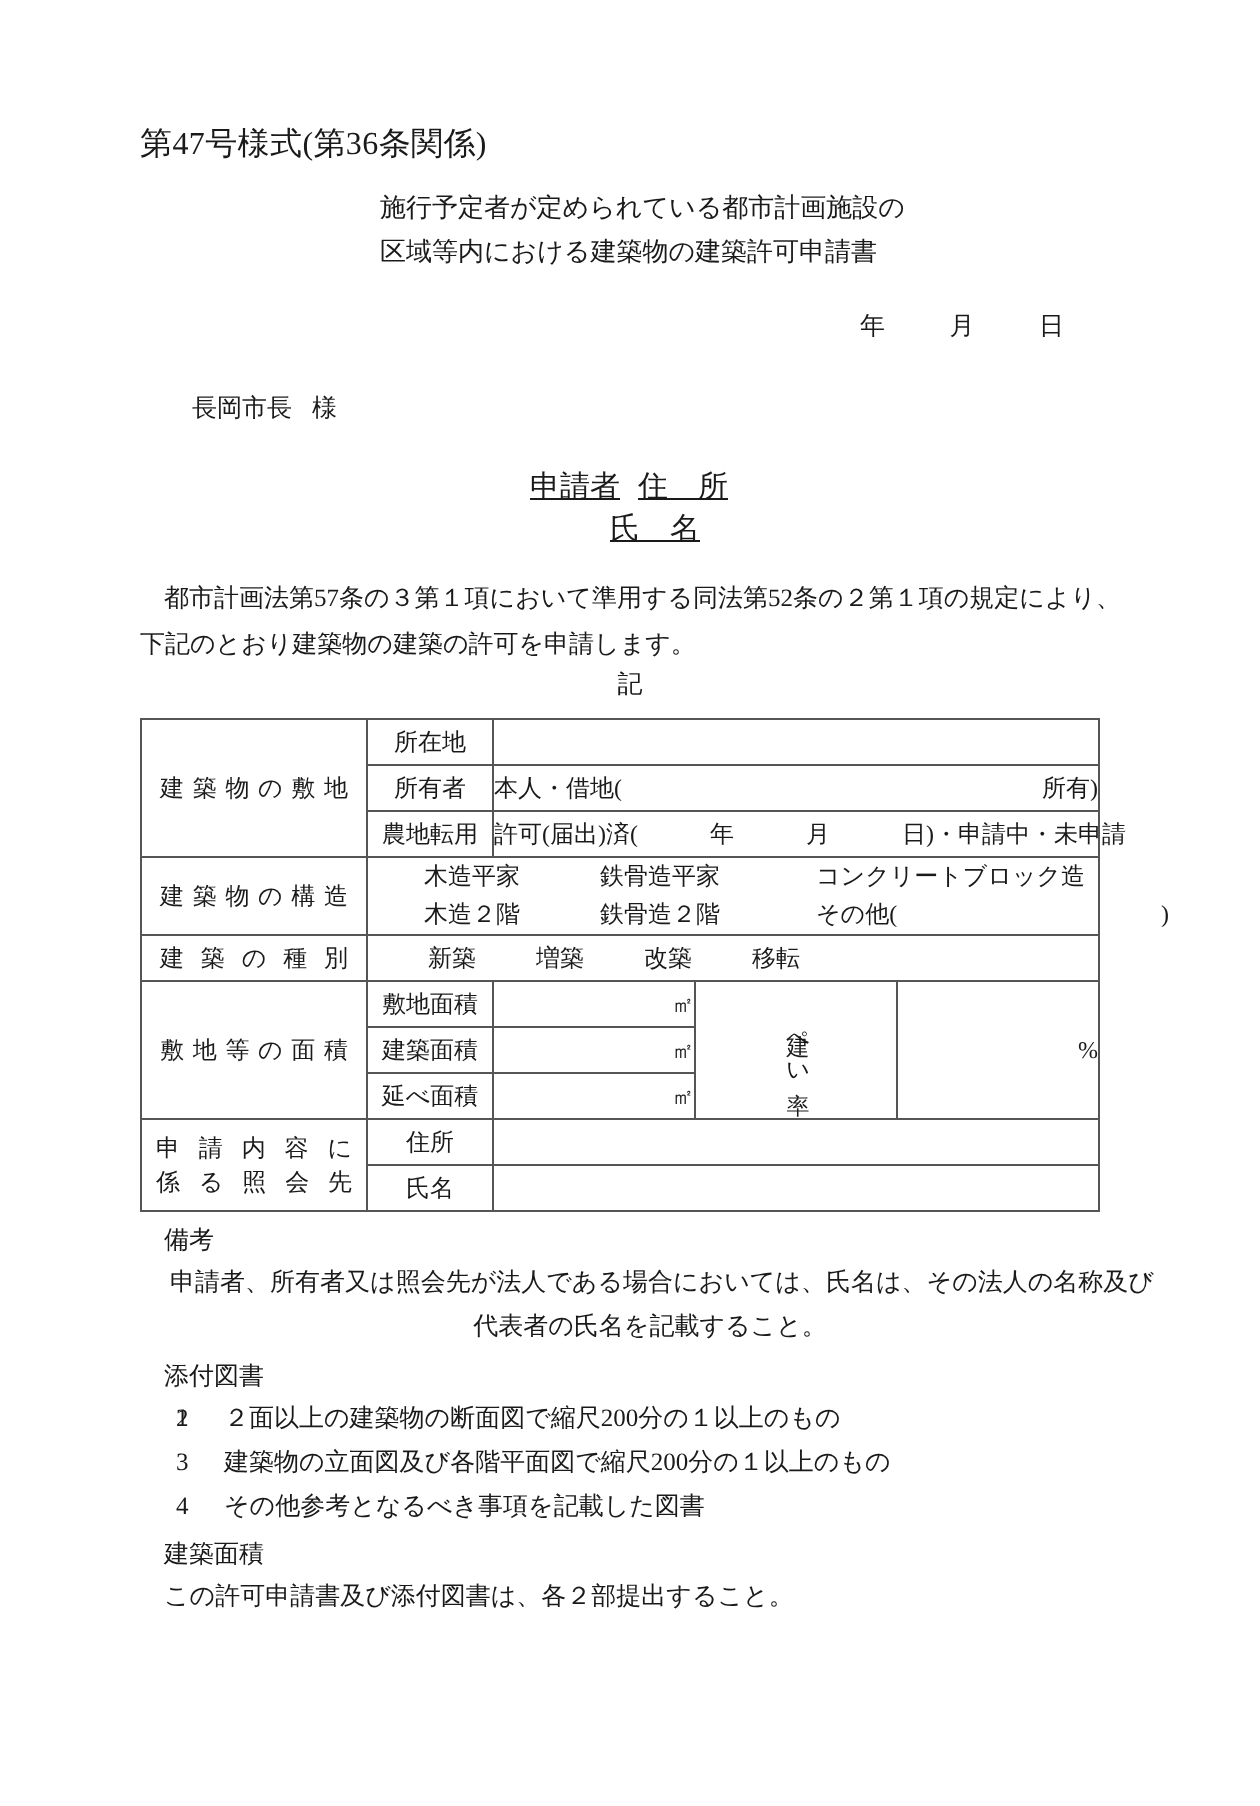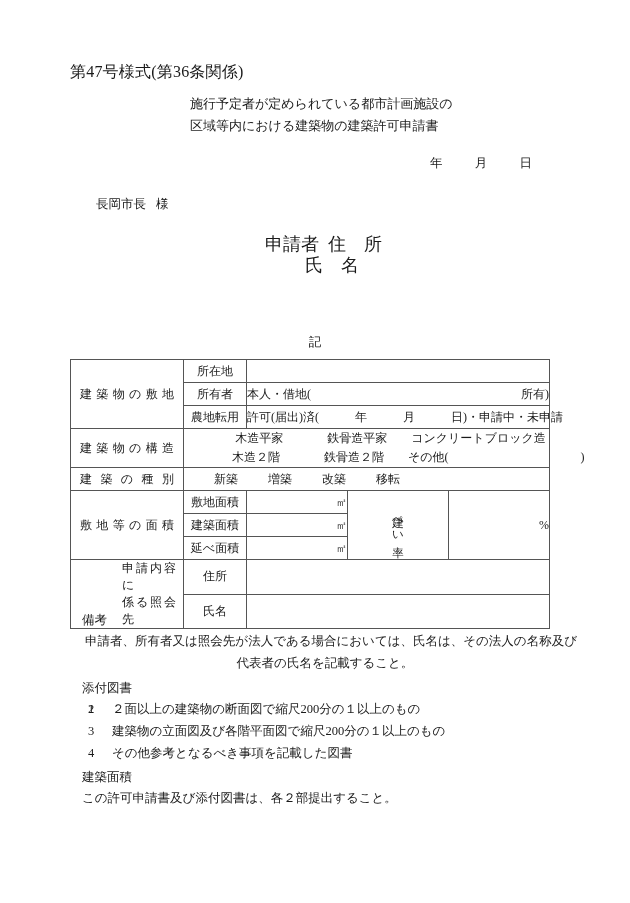--- a/index.html
+++ b/index.html
@@ -52,23 +52,24 @@
     position: absolute;
     left: 96px; top: 196px;
     font-size: 12.5px;
     white-space: nowrap;
   }
   .addressee .sama { margin-left: 10px; }
 
   .applicant {
     position: absolute;
     left: 265px; top: 234px;
-    font-size: 18px;
+    font-size: 15px;
     line-height: 21px;
     white-space: nowrap;
+    text-decoration: underline;
   }
   .applicant .row2 { padding-left: 40px; }
   .applicant .lbl { margin-left: 9px; }
 
   .body-text {
     position: absolute;
     left: 70px; top: 288px;
     width: 500px;
     font-size: 12.5px;
     line-height: 23px;
@@ -107,28 +108,27 @@
     width: 62px;
     text-align: center;
   }
   .justify-label {
     display: block;
     text-align: justify;
     text-align-last: justify;
     padding: 0 9px;
     line-height: 17px;
   }
-  .justify-label.two-line { padding: 0 7px; margin-left: 44px; }
+  .justify-label.two-line { padding: 0 7px; }
   .cell-pad { padding: 0 6px; margin-top: 40px; }
   .nowrap { white-space: nowrap; }
 
   .struct-cell {
     padding: 3px 0 3px 0;
     line-height: 19px;
-    text-align: center;
   }
   .struct-row-inner {
     white-space: nowrap;
     padding-left: 28px;
   }
   .struct-row-inner .s1 { display: inline-block; width: 88px; }
   .struct-row-inner .s2 { display: inline-block; width: 108px; }
 
   .kind-inner {
     white-space: nowrap;
@@ -213,20 +213,24 @@
 
   <div class="addressee">
     <span>長岡市長</span><span class="sama">様</span>
   </div>
 
   <div class="applicant">
     <div><span>申請者</span><span class="lbl">住　所</span></div>
     <div class="row2"><span>氏　名</span></div>
   </div>
 
+  <div class="body-text">
+    <div class="l1">都市計画法第57条の３第１項において準用する同法第52条の２第１項の規定により、</div>
+    <div class="l2">下記のとおり建築物の建築の許可を申請します。</div>
+  </div>
 
   <div class="ki">記</div>
 
   <table class="form-table">
     <tbody>
       <tr>
         <td class="c-label" rowspan="3">
           <span class="justify-label">建築物の敷地</span>
         </td>
         <td class="c-sub">所在地</td>

